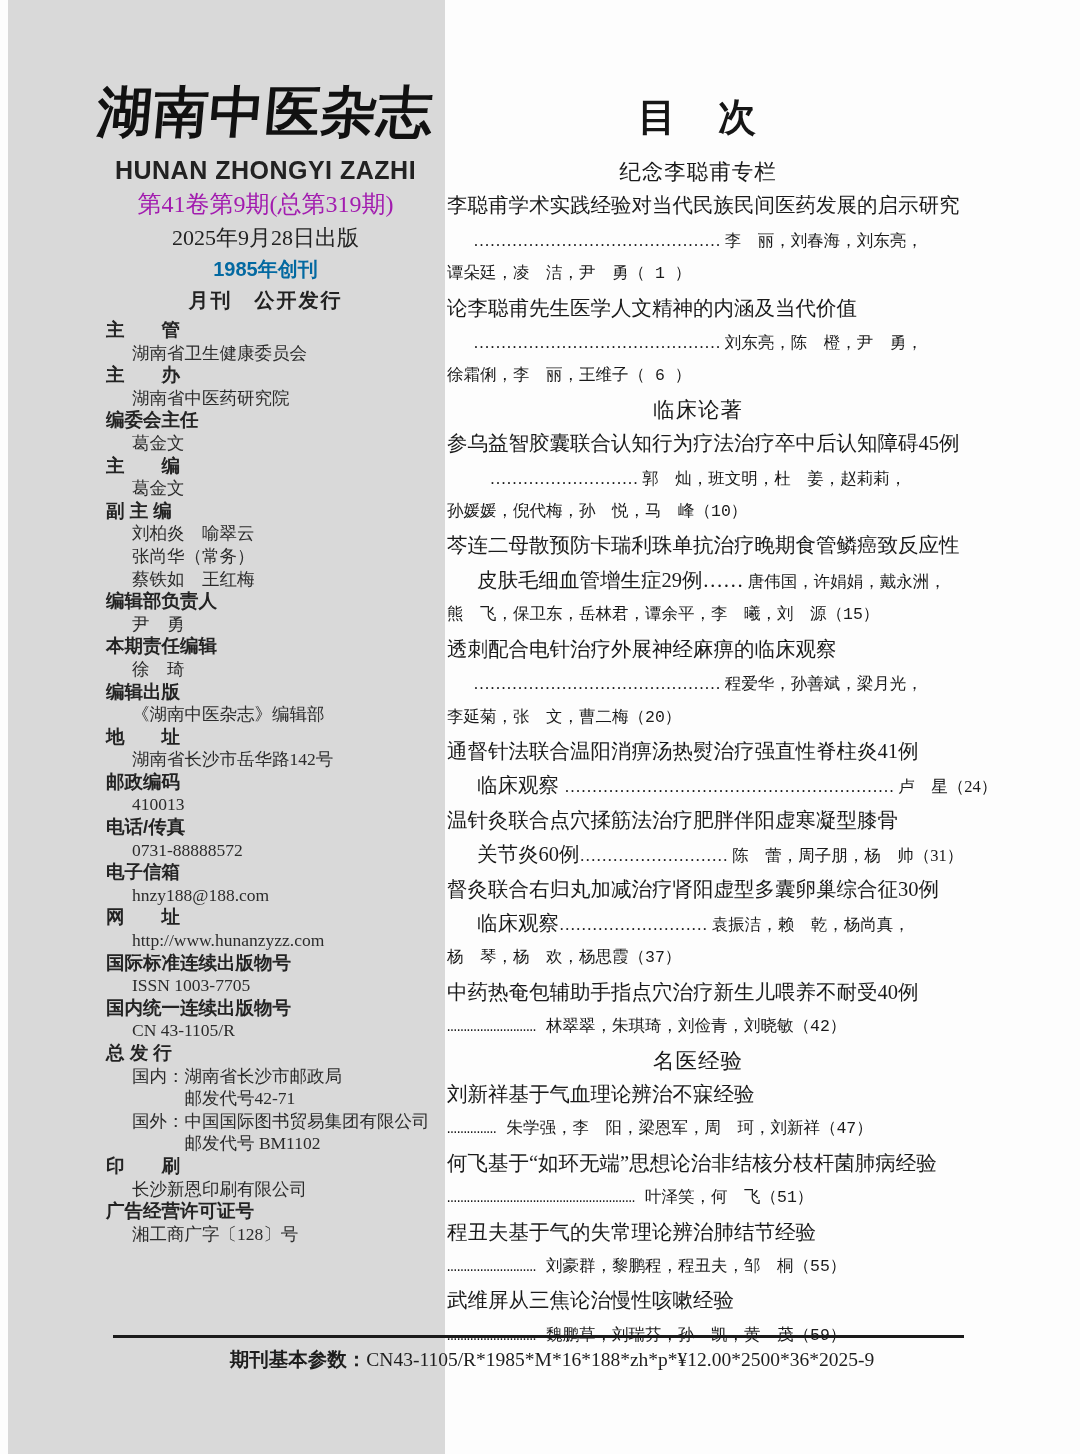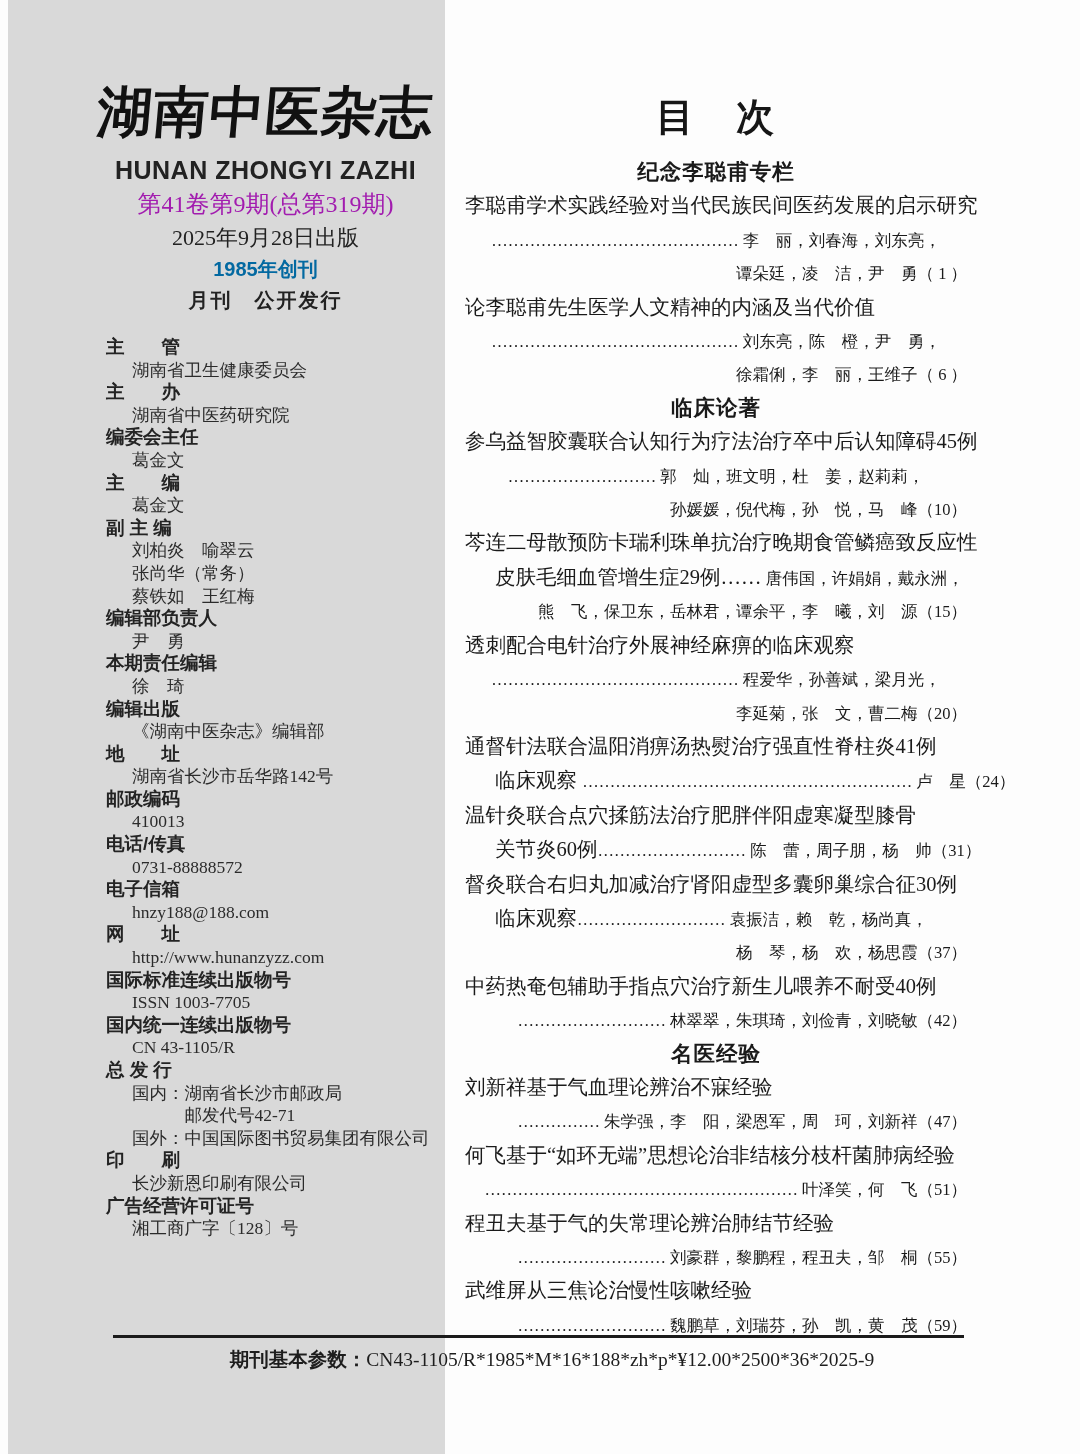--- a/index.html
+++ b/index.html
@@ -27,47 +27,47 @@
   .pinyin{
     font-family:"Liberation Sans", sans-serif;
     font-size:25px;font-weight:600;line-height:36px;letter-spacing:.5px;color:#222;
     white-space:nowrap;
   }
   .issue-line{font-size:24px;line-height:33px;white-space:nowrap;color:#a21caf;}
   .pubdate-line{font-size:22px;line-height:33px;white-space:nowrap;color:#222;}
   .founded-line{font-family:"Liberation Sans", sans-serif;font-weight:bold;font-size:20px;line-height:31px;color:#0369a1;}
   .freq-line{font-family:"Liberation Sans", sans-serif;font-weight:bold;font-size:20px;line-height:31px;letter-spacing:2px;color:#222;}
 
-  .masthead{margin:20px 0 0 14px;}
+  .masthead{margin:3px 0 0 14px;}
   .mh-label{
     font-family:"Liberation Sans", sans-serif;font-weight:bold;
     font-size:18.5px;line-height:22.6px;color:#232323;white-space:nowrap;
   }
   .mh-value{
     font-family:"Liberation Serif", serif;
     font-size:17.5px;line-height:22.6px;padding-left:26px;color:#2b2b2b;white-space:nowrap;
   }
 
   
-  .toc{position:absolute;left:465px;top:94px;width:502px;}
+  .toc{position:absolute;left:447px;top:94px;width:502px;}
   .toc-title{
     font-family:"Liberation Sans", sans-serif;font-weight:bold;
     font-size:38px;line-height:46px;text-align:center;letter-spacing:2px;
     color:#161616;margin-bottom:16px;
   }
   .toc-section{
-    font-family:"Liberation Sans", sans-serif;font-weight:bold;
+    font-family:"Liberation Sans", sans-serif;font-weight:normal;
     font-size:21.5px;line-height:33.4px;text-align:center;letter-spacing:1px;color:#1a1a1a;
   }
   .toc-line{line-height:33.4px;white-space:nowrap;color:#1a1a1a;}
   .t-pre{font-size:20.5px;}
   .t-post{font-size:16.5px;}
   .align-left{text-align:left;}
   .align-center{text-align:center;}
-  .align-right{text-align:right;}
+  .align-right{font-family:Liberation Mono, monospace;}
   .align-indent{text-align:left;padding-left:30px;}
 
   
   .footer-rule{position:absolute;left:113px;top:1335px;width:851px;height:3px;background:#1b1b1b;}
   .journal-params{
     position:absolute;left:12px;top:1344px;width:1080px;text-align:center;
     font-size:19.5px;line-height:30px;color:#1d1d1d;white-space:nowrap;
   }
   .journal-params .p-label{font-family:"Liberation Sans", sans-serif;font-weight:bold;}
   .journal-params .p-value{font-family:"Liberation Serif", serif;}
@@ -116,20 +116,21 @@
         <div class="mh-label">网　　址</div>
         <div class="mh-value">http://www.hunanzyzz.com</div>
         <div class="mh-label">国际标准连续出版物号</div>
         <div class="mh-value">ISSN 1003-7705</div>
         <div class="mh-label">国内统一连续出版物号</div>
         <div class="mh-value">CN 43-1105/R</div>
         <div class="mh-label">总 发 行</div>
         <div class="mh-value">国内：湖南省长沙市邮政局</div>
         <div class="mh-value">　　　邮发代号42-71</div>
         <div class="mh-value">国外：中国国际图书贸易集团有限公司</div>
+        <div class="mh-value">　　　邮发代号 BM1102</div>
         <div class="mh-label">印　　刷</div>
         <div class="mh-value">长沙新恩印刷有限公司</div>
         <div class="mh-label">广告经营许可证号</div>
         <div class="mh-value">湘工商广字〔128〕号</div>
       </div>
   </aside>
 
   <main class="toc">
     <div class="toc-title">目　次</div>
     <div id="toc-body">

